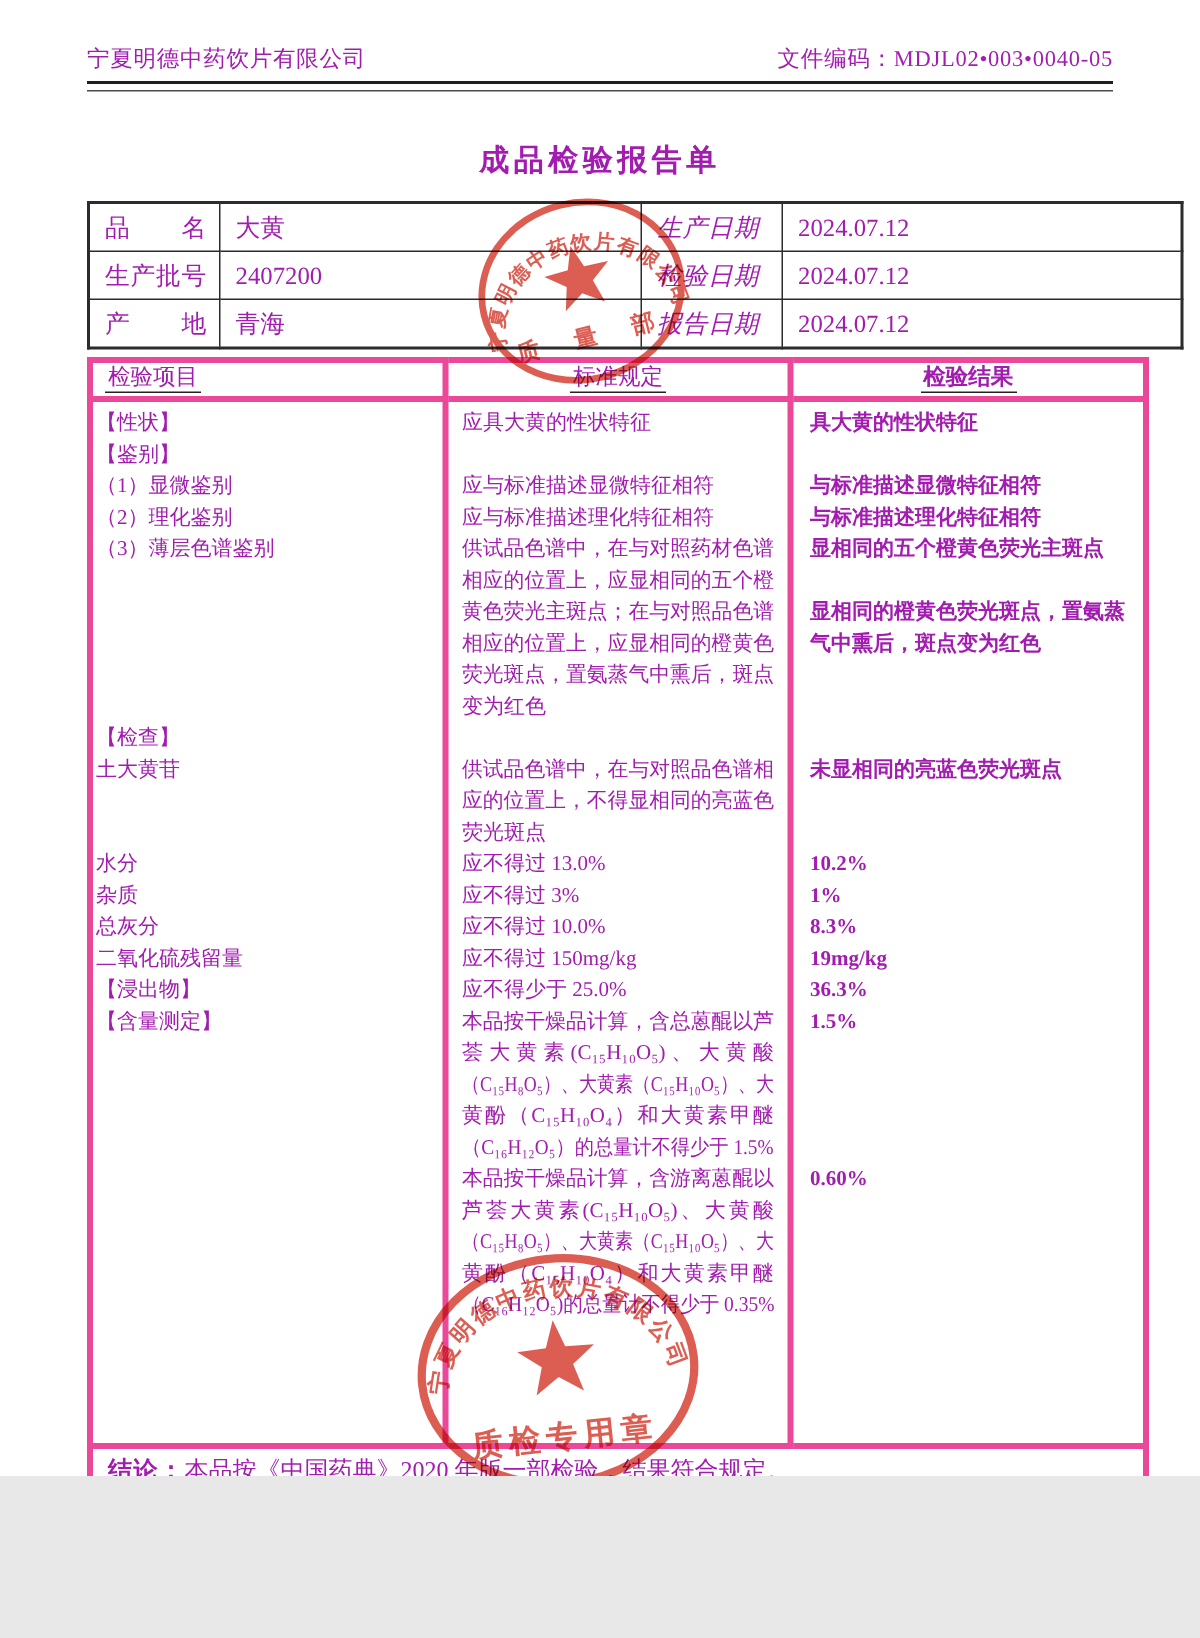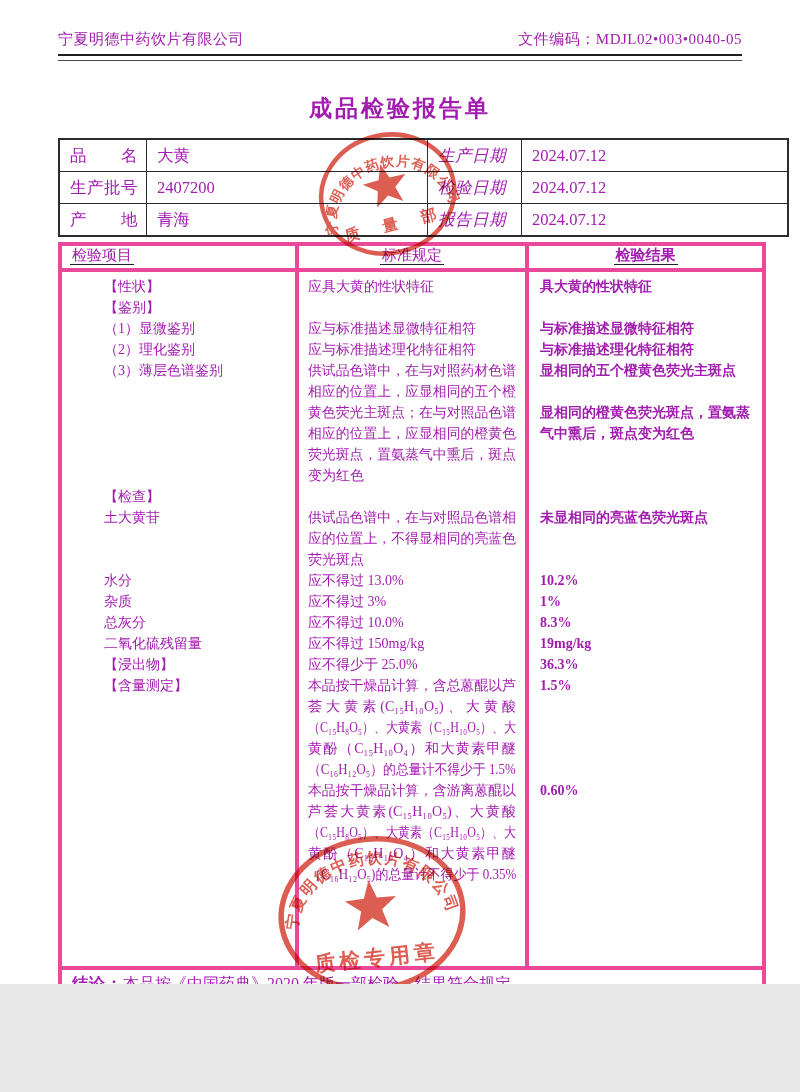--- a/index.html
+++ b/index.html
@@ -15,21 +15,21 @@
   .content{position:relative;margin:0 58px;width:684px;}
   
   .doc-header{
     padding-top:30px;
     display:flex;justify-content:space-between;align-items:flex-end;
     font-size:15px;letter-spacing:.5px;
   }
   .header-rule{margin-top:5px;height:4px;border-top:2px solid #1f1f1f;border-bottom:1px solid #4a4a4a;}
   
   .report-title{
-    text-align:center;font-size:23px;font-weight:bold;
+    text-align:center;font-size:20px;font-weight:bold;
     letter-spacing:3px;margin:32px 0 14px 0;
   }
   
   table{border-collapse:collapse;table-layout:fixed;}
   .info-table{width:684px;border:2px solid #2c2c2c;}
   .info-table td{border:1px solid #2c2c2c;height:31px;font-size:16.5px;padding:0 0 0 10px;overflow:hidden;white-space:nowrap;}
   .info-table .c1{width:76px;}
   .info-table .c2{width:270px;}
   .info-table .c3{width:83px;font-style:italic;}
   .info-table .c4{width:255px;}
@@ -38,21 +38,21 @@
   .main-table{width:684px;border:2px solid #2c2c2c;margin-top:5px;}
   .main-table td{border:4px solid #ec4899;vertical-align:top;padding:0;overflow:hidden;}
   .main-table .mc1{width:225px;}
   .main-table .mc2{width:226px;}
   .main-table .mc3{width:233px;font-weight:bold;}
   .mt-head{height:22px;font-size:15px;text-align:center;padding-top:2px;}
   .mt-head.first{text-align:left;padding-left:8px;}
   .mt-head span{border-bottom:1px solid #222;padding:0 2px 1px 2px;}
   .lines{height:690px;padding-top:4px;}
   .line{height:21px;line-height:21px;font-size:14px;white-space:nowrap;overflow:hidden;}
-  .col-item .line{padding-left:2px;margin-left:40px;}
+  .col-item .line{padding-left:2px;}
   .col-std  .line{padding:0 9px;}
   .col-res  .line{padding-left:11px;}
   .line .t{display:inline-block;white-space:nowrap;transform-origin:0 50%;}
   .line.sj .t{display:block;width:100%;text-align:justify;text-align-last:justify;text-justify:inter-character;}
   
   .conclusion-cell{height:30px;font-size:16px;white-space:nowrap;}
   .conclusion-cell .inner{padding:4px 0 0 10px;}
   .conclusion-cell b{letter-spacing:1px;}
   
   .signatures{display:flex;margin-top:18px;font-size:16.5px;align-items:flex-start;}

